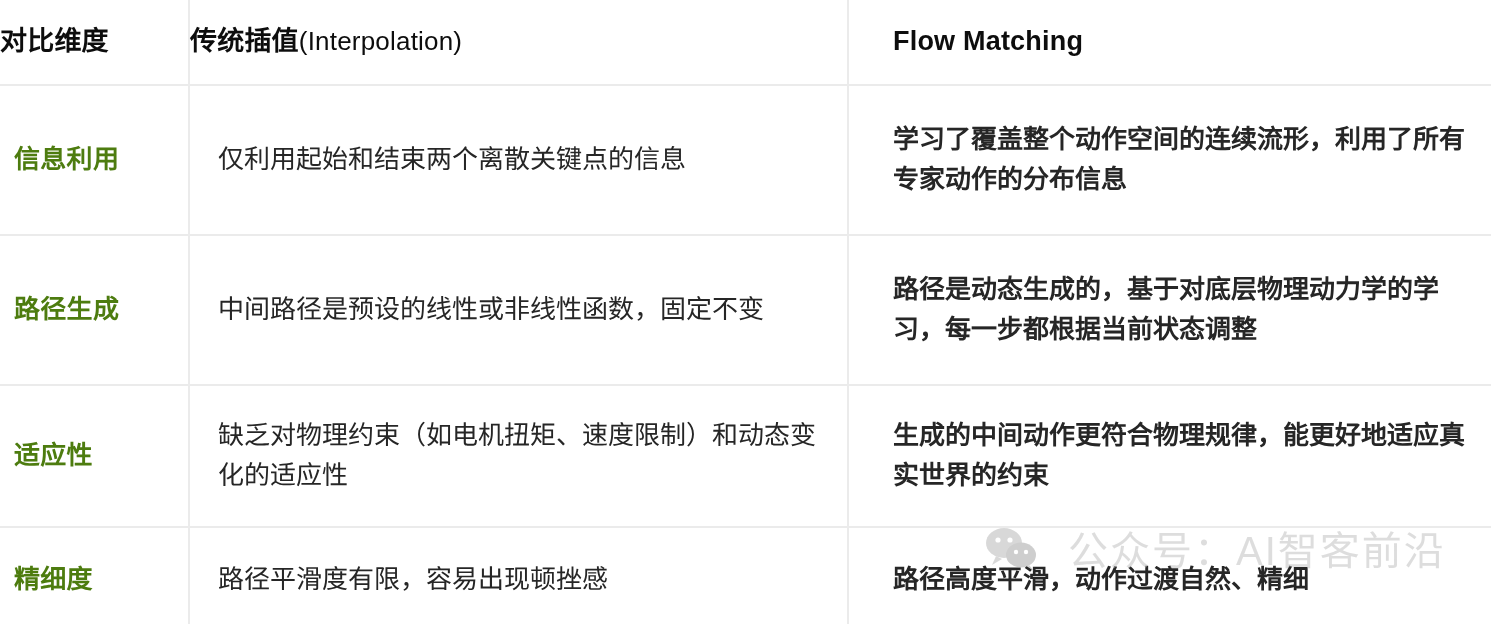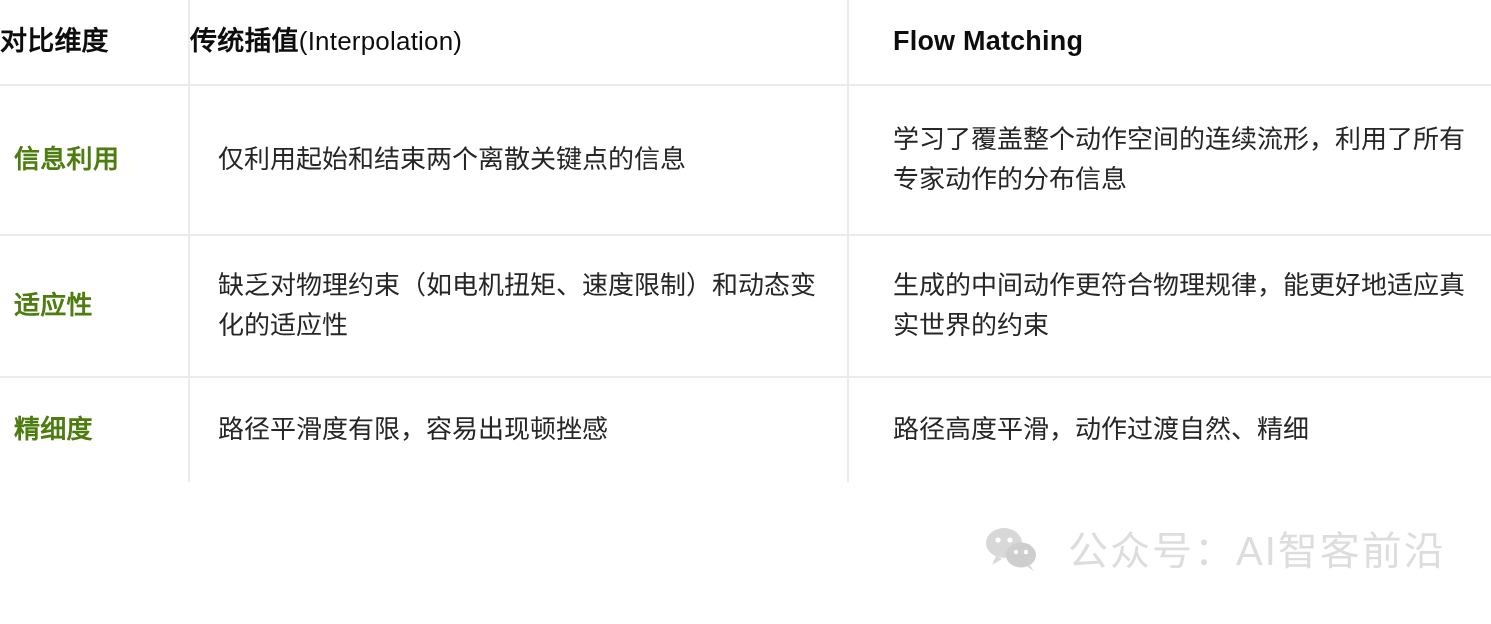--- a/index.html
+++ b/index.html
@@ -74,21 +74,21 @@
     color: #262626;
   }
   tbody td.dim {
     font-weight: bold;
     font-size: 26px;
     color: #4d7c0f;
     padding: 0 8px 0 14px;
     letter-spacing: 0.3px;
   }
   tbody td.interp { padding: 0 26px 0 28px; }
-  tbody td.flow   { padding: 0 22px 0 30px; }
+  tbody td.flow   { padding: 0 22px 0 30px; font-weight: bold; }
 
   tbody tr.r-info td { height: 148px; }
   tbody tr.r-path td { height: 148px; }
   tbody tr.r-adapt td { height: 140px; }
   tbody tr.r-fine td { height: 104px; border-bottom: none; }
 
   .cell-text { display: block; }
 
   
   .watermark {
@@ -147,20 +147,31 @@
           <span class="cell-text">信息利用</span>
         </td>
         <td class="interp">
           <span class="cell-text">仅利用起始和结束两个离散关键点的信息</span>
         </td>
         <td class="flow">
           <span class="cell-text">学习了覆盖整个动作空间的连续流形，利用了所有专家动作的分布信息</span>
         </td>
       </tr>
 
+      <tr class="r-path">
+        <td class="dim">
+          <span class="cell-text">路径生成</span>
+        </td>
+        <td class="interp">
+          <span class="cell-text">中间路径是预设的线性或非线性函数，固定不变</span>
+        </td>
+        <td class="flow">
+          <span class="cell-text">路径是动态生成的，基于对底层物理动力学的学习，每一步都根据当前状态调整</span>
+        </td>
+      </tr>
 
       <tr class="r-adapt">
         <td class="dim">
           <span class="cell-text">适应性</span>
         </td>
         <td class="interp">
           <span class="cell-text">缺乏对物理约束（如电机扭矩、速度限制）和动态变化的适应性</span>
         </td>
         <td class="flow">
           <span class="cell-text">生成的中间动作更符合物理规律，能更好地适应真实世界的约束</span>

